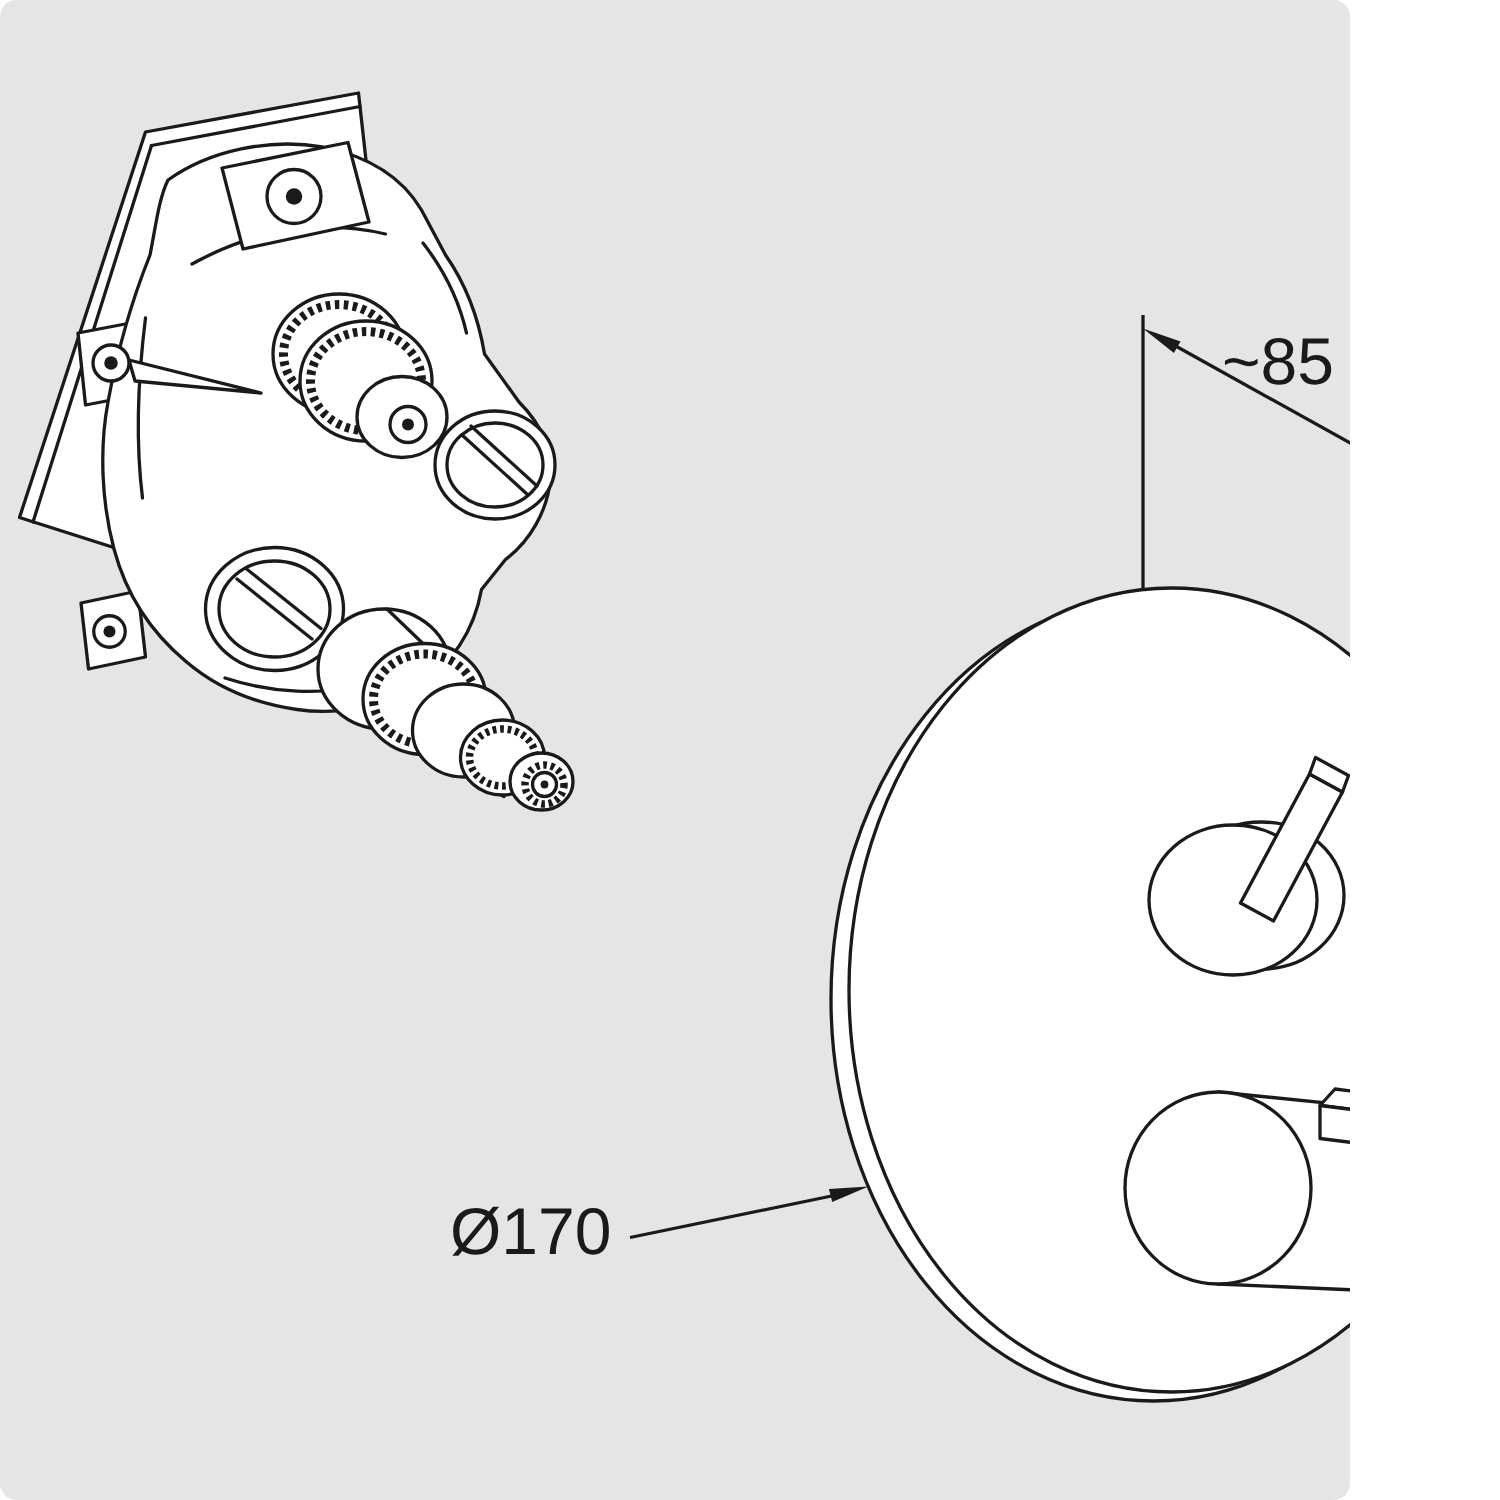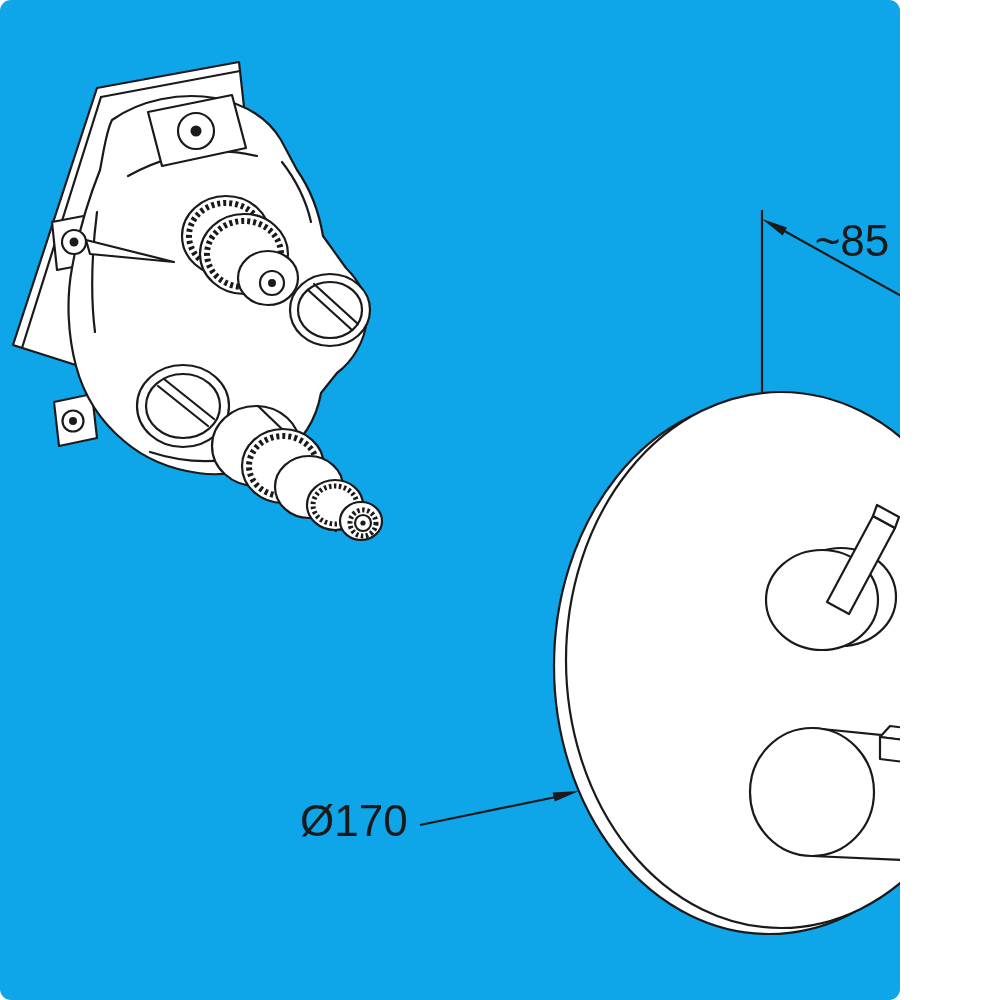--- a/index.html
+++ b/index.html
@@ -1,16 +1,16 @@
 <!DOCTYPE html>
 <html><head>
 <meta charset="utf-8">
 <style>
   html,body{margin:0;padding:0;background:#ffffff;}
-  .canvas{width:900px;height:1000px;background:#0ea5e9;position:relative;overflow:hidden;border-radius:11px;}
+  .canvas{width:900px;height:1000px;background:#e5e5e5;position:relative;overflow:hidden;border-radius:11px;}
   svg{display:block;}
   .ln{stroke:#1a1a1a;stroke-width:2.2;fill:none;stroke-linecap:round;stroke-linejoin:round;}
   .fw{fill:#ffffff;}
   .solid{fill:#1a1a1a;stroke:none;}
   .knurl{stroke:#1a1a1a;stroke-width:6;fill:none;stroke-dasharray:3 3;}
   .knurl-fine{stroke:#1a1a1a;stroke-width:5;fill:none;stroke-dasharray:2.5 2.5;}
   .dim{stroke:#1a1a1a;stroke-width:2.2;fill:none;}
   .dim-label{font-family:"Liberation Sans",sans-serif;font-size:44px;fill:#1a1a1a;}
 </style>
 </head>

